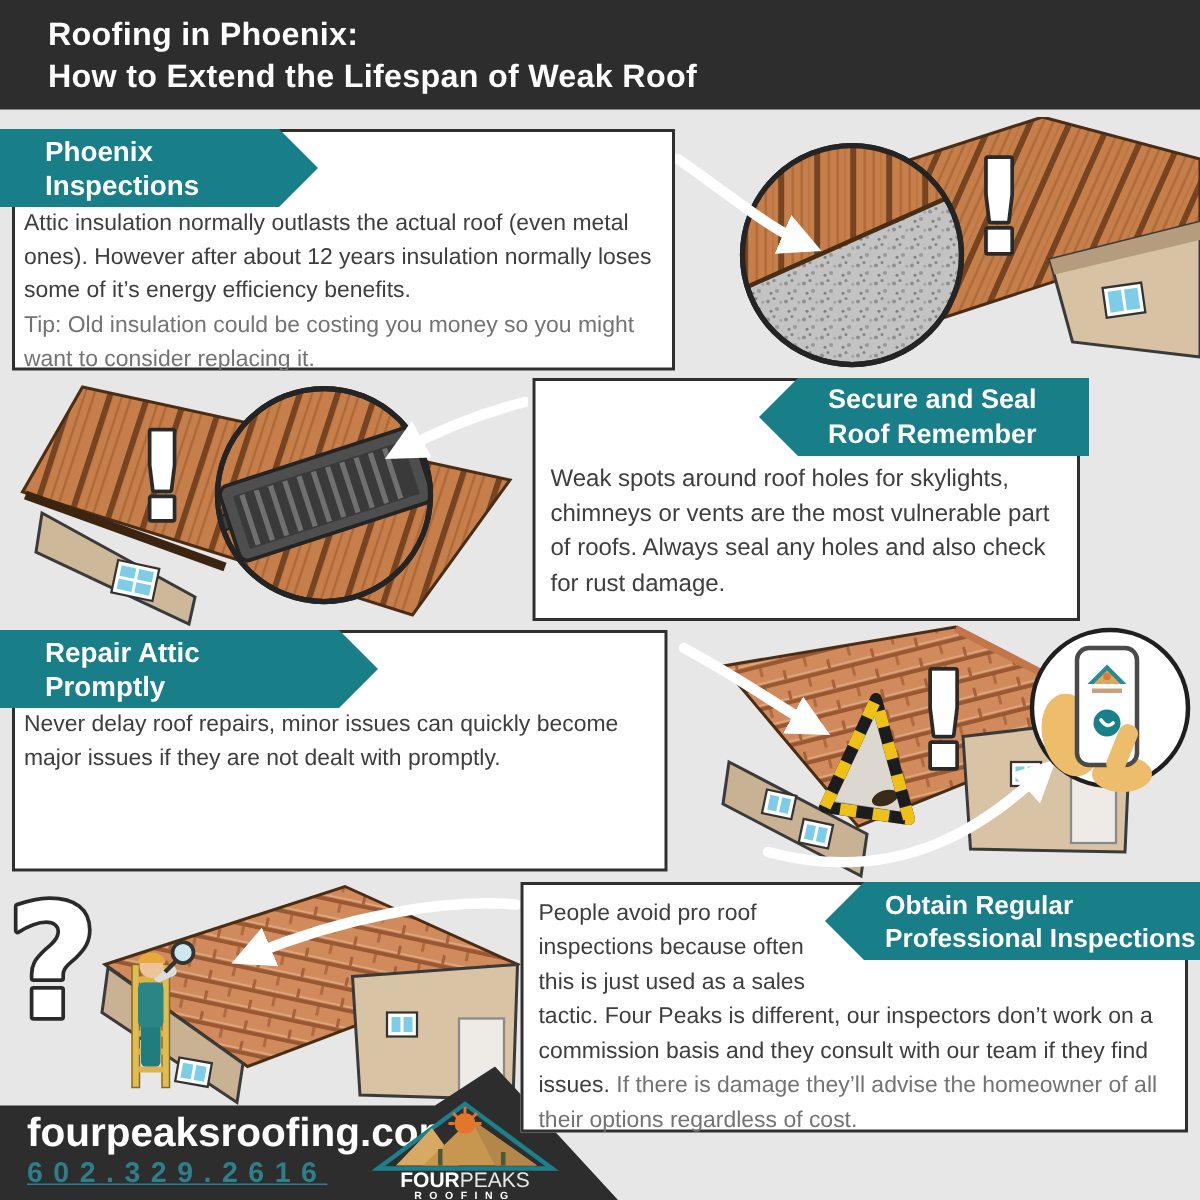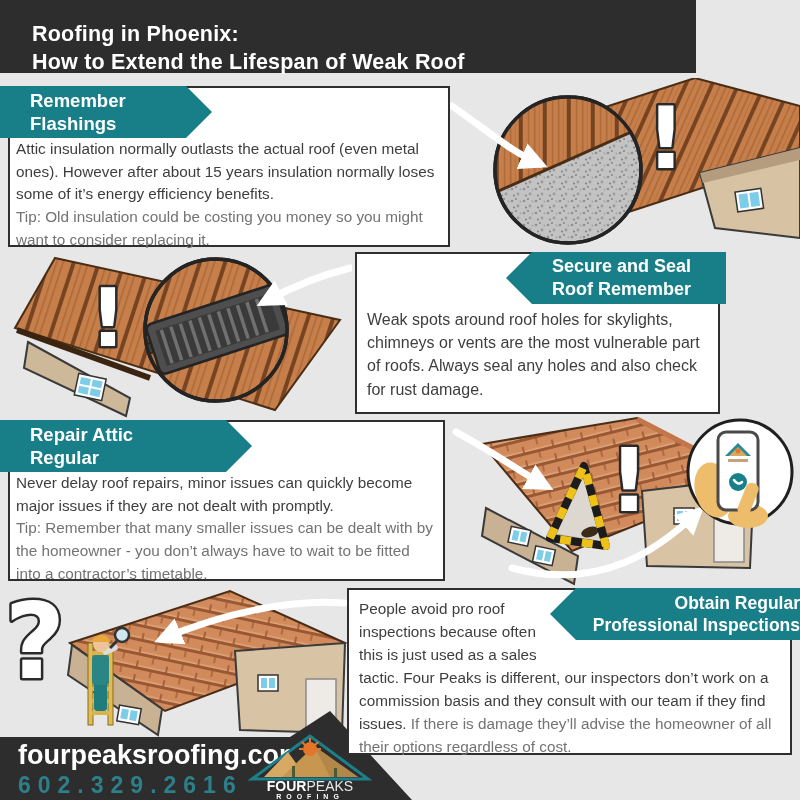--- a/index.html
+++ b/index.html
@@ -1,63 +1,63 @@
 <!DOCTYPE html>
 <html><head>
 <meta charset="utf-8">
 <style>
   html,body{margin:0;padding:0;}
   body{font-family:"Liberation Sans",sans-serif;background:#bbb;}
   #page{position:relative;width:800px;height:800px;background:#e7e7e7;overflow:hidden;margin:0 auto;}
 
   
-  .header{position:absolute;left:0;top:0;width:696px;height:73px;background:#2d2d2d;z-index:2;
-          box-sizing:border-box;padding:20px 0 0 32px;}
+  .header{position:absolute;left:0;top:0;width:800px;height:73px;background:#2d2d2d;z-index:2;
+          box-sizing:border-box;padding:9px 0 0 32px;}
   .header .t{color:#fff;font-weight:bold;font-size:21.5px;line-height:28px;letter-spacing:.2px;}
 
   
   .card{position:absolute;background:#fff;border:2px solid #2f2f2f;box-sizing:border-box;z-index:3;}
   #card1{left:8px;top:86px;width:442px;height:161px;}
   #card2{left:355px;top:252px;width:365px;height:162px;}
   #card3{left:8px;top:420px;width:437px;height:161px;}
   #card4{left:347px;top:588px;width:445px;height:167px;}
 
   .badge{position:absolute;background:#187e88;color:#fff;font-weight:bold;
          font-size:18.5px;line-height:23px;box-sizing:border-box;z-index:4;}
   .badge-left{left:-10px;top:-2px;height:52px;padding:3px 0 0 30px;
     clip-path:polygon(0 0,calc(100% - 26px) 0,100% 50%,calc(100% - 26px) 100%,0 100%);}
   #badge1{width:212px;}
   #badge3{width:252px;}
   .badge-right{top:-2px;right:-8px;height:52px;padding:3px 0 0 46px;
     clip-path:polygon(0 50%,26px 0,100% 0,100% 100%,26px 100%);}
   #badge2{width:220px;font-size:18px;}
   #badge4{float:right;position:relative;width:250px;height:52px;margin:-10px -20px 6px 12px;
     padding:4px 0 0 40px;font-size:17.5px;line-height:22px;
-    clip-path:polygon(0 50%,26px 0,100% 0,100% 100%,26px 100%);text-align:right;}
+    clip-path:polygon(0 50%,26px 0,100% 0,100% 100%,26px 100%);}
 
   .body-text{color:#3e3e3e;font-size:15.3px;line-height:1.48;}
   #card1 .body-text{padding:50px 6px 0 6px;}
   #card2 .body-text{padding:54px 6px 0 10px;font-size:16px;line-height:1.45;}
   #card3 .body-text{padding:50px 6px 0 6px;}
   #card4 .body-text{padding:8px 10px 0 10px;line-height:1.5;}
   .tip{color:#737373;}
 
   
   .scene{position:absolute;z-index:1;}
   #scene1{left:450px;top:78px;}
   #scene2{left:0;top:250px;}
   #scene3{left:452px;top:416px;}
   #scene4{left:0;top:583px;}
 
   
   .footer-shape{position:absolute;left:0;top:700px;width:800px;height:100px;background:#2d2d2d;z-index:2;
     clip-path:polygon(0 37px,290px 37px,330px 11px,412px 100px,0 100px);}
   .footer-site{position:absolute;left:18px;top:740px;color:#fff;font-weight:bold;font-size:27px;z-index:4;}
-  .footer-phone{position:absolute;left:18px;top:772px;color:#2d7f8a;font-weight:bold;font-size:23px;
-    letter-spacing:7px;z-index:4;}
+  .footer-phone{position:absolute;left:18px;top:772px;color:#2d7f8a;font-weight:bold;font-size:19px;
+    letter-spacing:7px;z-index:4;text-decoration:underline;}
   .footer-logo{position:absolute;left:246px;top:734px;z-index:4;}
 
   svg text.mark{font-family:"DejaVu Sans",sans-serif;font-weight:bold;fill:#fff;
     stroke:#2a2a2a;paint-order:stroke;stroke-linejoin:round;}
 </style>
 </head>
 <body>
 
 <div id="page">
 
@@ -107,25 +107,25 @@
         <rect x="0" y="-35" width="240" height="118" transform="rotate(-24 118 92)" fill="url(#w1)" stroke="#4a2d15" stroke-width="3"></rect>
       </g>
       <circle cx="118" cy="92" r="73" fill="none" stroke="#242424" stroke-width="3.5"></circle>
     </g>
     <text class="mark" x="216" y="90" font-size="85" text-anchor="middle" stroke-width="5">!</text>
     <path d="M 2,28 C 42,56 62,74 90,86" fill="none" stroke="#fff" stroke-width="7" stroke-linecap="round" marker-end="url(#ah1)"></path>
   </svg>
 
   <div id="card1" class="card">
     <div id="badge1" class="badge badge-left">
-      <div>Remember</div>
-      <div>Flashings</div>
+      <div>Phoenix</div>
+      <div>Inspections</div>
     </div>
     <div class="body-text">
-      <div>Attic insulation normally outlasts the actual roof (even metal ones). However after about 15 years insulation normally loses some of it’s energy efficiency benefits.</div>
+      <div>Attic insulation normally outlasts the actual roof (even metal ones). However after about 12 years insulation normally loses some of it’s energy efficiency benefits.</div>
       <div class="tip">Tip: Old insulation could be costing you money so you might want to consider replacing it.</div>
     </div>
   </div>
 
   <svg id="scene2" class="scene" width="352" height="168" viewBox="0 0 352 168">
     <defs>
       <pattern id="w2" width="24" height="24" patternUnits="userSpaceOnUse" patternTransform="rotate(18)">
         <rect width="24" height="24" fill="#c67e4b"></rect>
           <rect width="4" height="24" fill="#774422"></rect>
         <rect x="9" width="1.5" height="24" fill="#a2602f" opacity="0.7"></rect>
@@ -239,25 +239,24 @@
         <circle cx="286" cy="66" r="9" fill="#17808a"></circle>
         <path d="M 282,64 q 4,6 8,2" stroke="#fff" stroke-width="2.5" fill="none" stroke-linecap="round"></path>
       </g>
       <rect x="290" y="66" width="13" height="34" rx="6" transform="rotate(22 296 82)" fill="#edbd6c"></rect>
     </g>
   </svg>
 
   <div id="card3" class="card">
     <div id="badge3" class="badge badge-left">
       <div>Repair Attic</div>
-      <div>Regular</div>
+      <div>Promptly</div>
     </div>
     <div class="body-text">
       <div>Never delay roof repairs, minor issues can quickly become major issues if they are not dealt with promptly.</div>
-      <div class="tip">Tip: Remember that many smaller issues can be dealt with by the homeowner - you don’t always have to wait to be fitted into a contractor’s timetable.</div>
     </div>
   </div>
 
   <svg id="scene4" class="scene" width="348" height="162" viewBox="0 0 348 162">
     <defs>
       <pattern id="t4" width="30" height="14" patternUnits="userSpaceOnUse" patternTransform="rotate(12)">
         <rect width="30" height="14" fill="#d18a5c"></rect>
         <rect y="11" width="30" height="3" fill="#8f4e2a" opacity="0.85"></rect>
         <rect y="9.5" width="30" height="1.5" fill="#e8b289" opacity="0.7"></rect>
         <rect x="0" y="5" width="2" height="6" fill="#a8613a"></rect>

